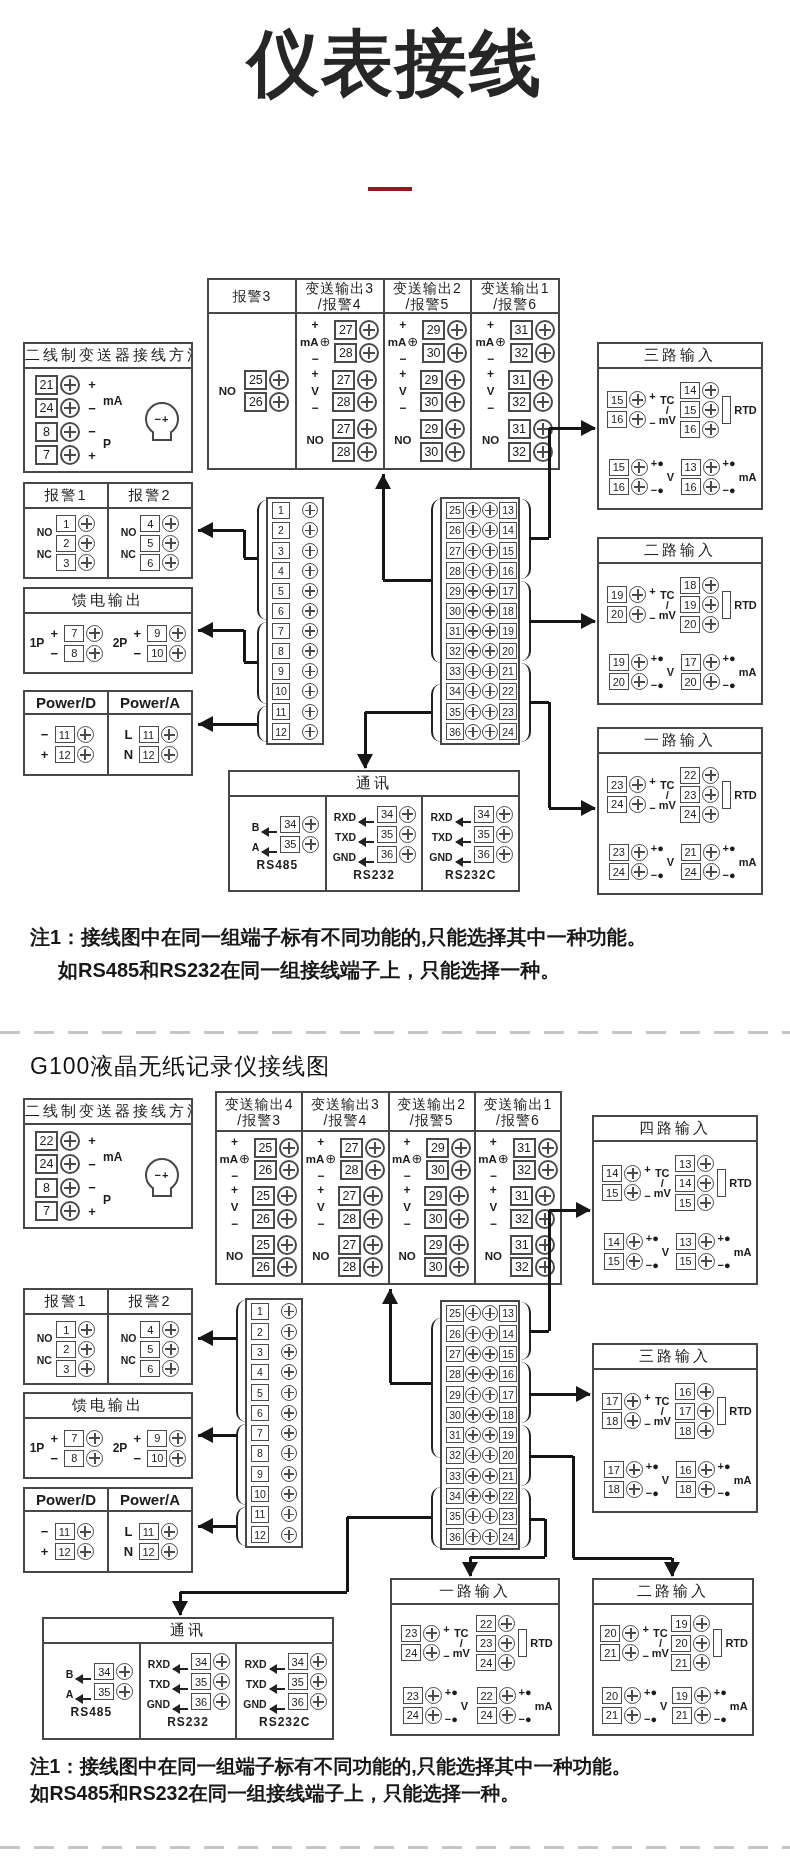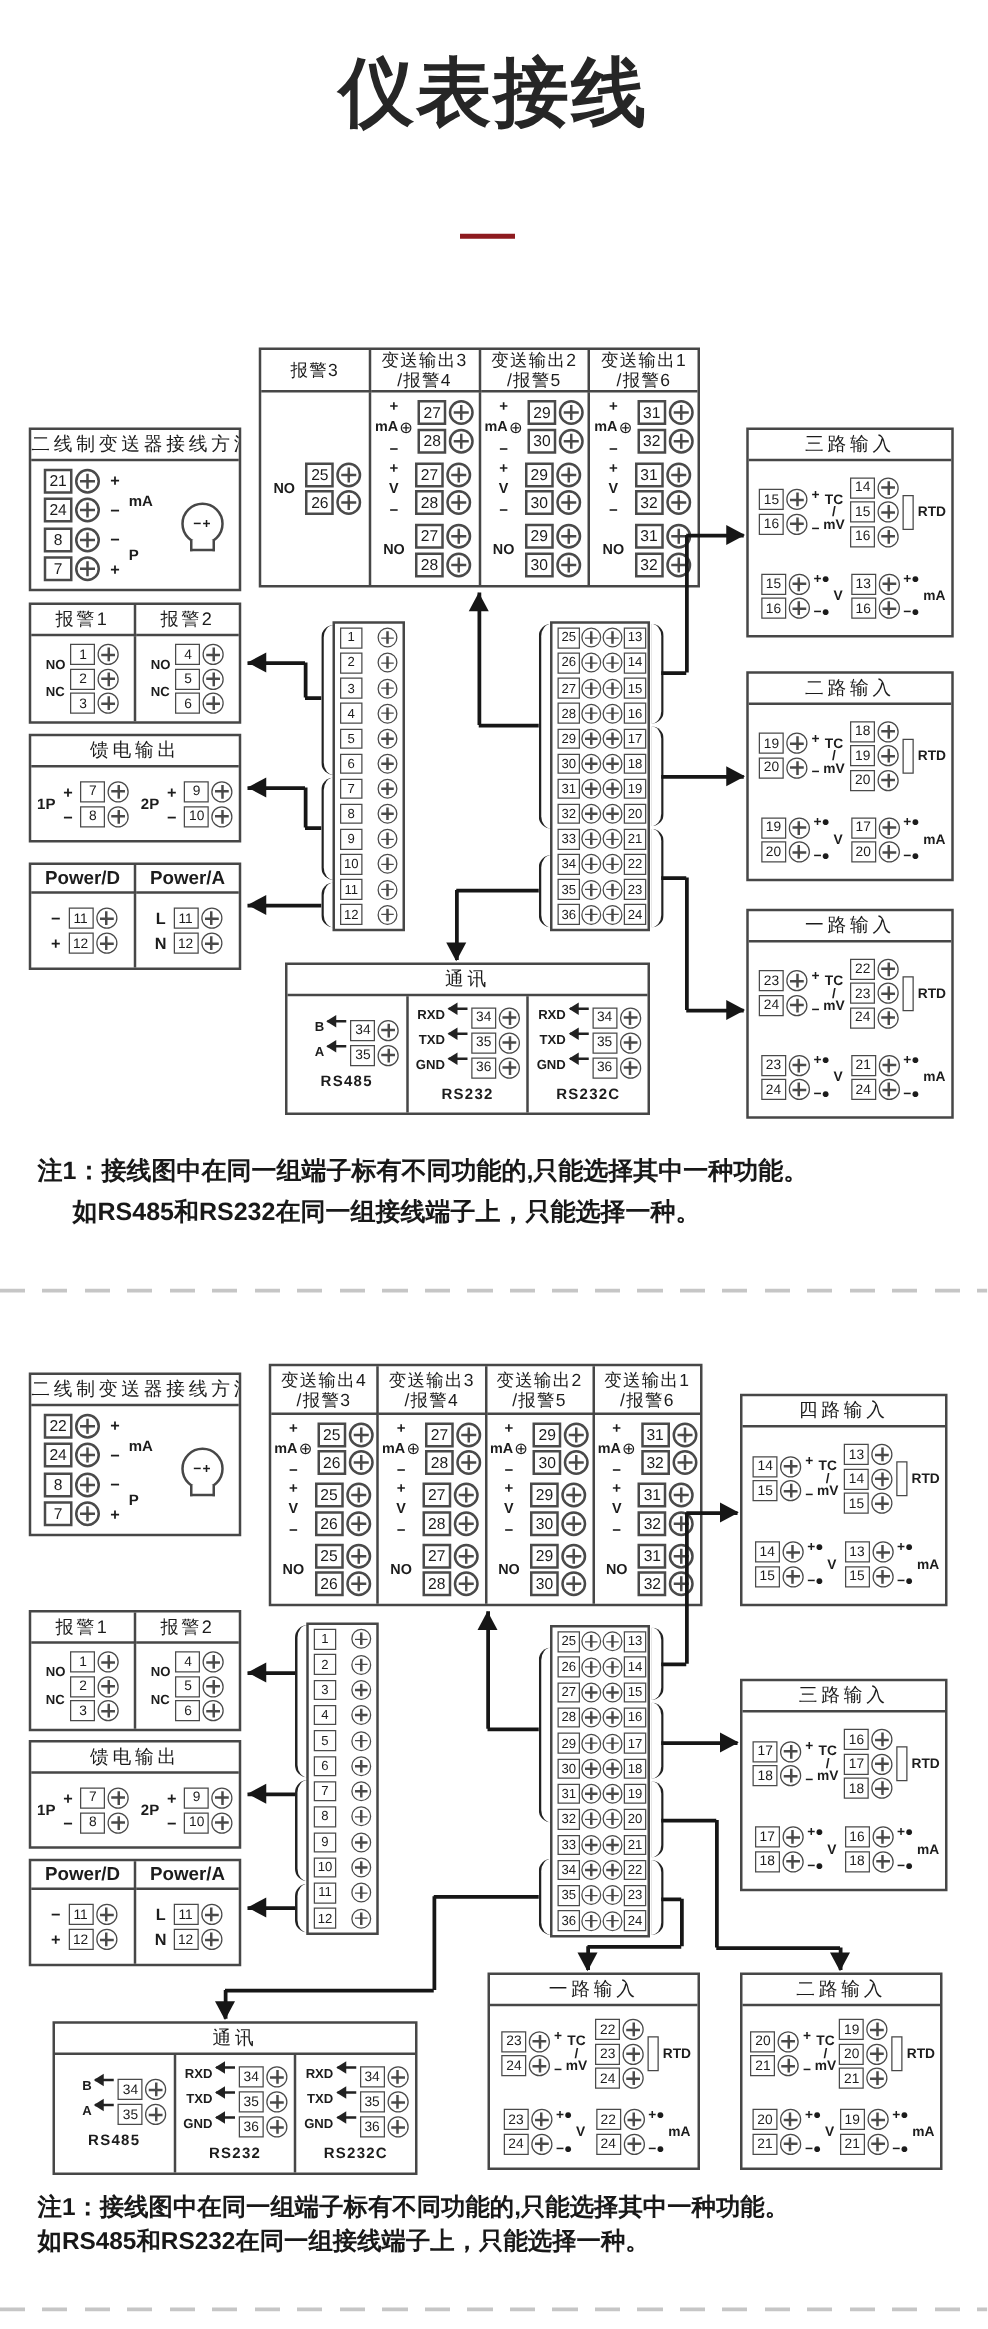--- a/index.html
+++ b/index.html
@@ -1,20 +1,20 @@
 <!DOCTYPE html>
 <html><head>
 <meta charset="utf-8">
 <style>
   html,body{margin:0;padding:0;background:#fff}
   #canvas{position:relative;width:790px;height:1863px;background:#fff;overflow:hidden;
           font-family:"Liberation Sans","DejaVu Sans",sans-serif;color:#1c1c1c}
   .abs{position:absolute}
-  .page-title{position:absolute;left:0;top:38px;width:790px;text-align:center;
-              font-size:60px;font-weight:900;color:#262626;letter-spacing:2px;line-height:1.2}
+  .page-title{position:absolute;left:0;top:20px;width:790px;text-align:center;
+              font-size:72px;font-weight:900;color:#262626;letter-spacing:2px;line-height:1.2}
   .title-underline{position:absolute;left:368px;top:187px;width:44px;height:4px;background:#8e1b1f}
   .sec-heading{position:absolute;font-size:23px;font-weight:500;color:#111;letter-spacing:1px}
   .dash-div{position:absolute;left:0;width:790px;height:3px;
             background:repeating-linear-gradient(90deg,#c6c6c6 0 20px,transparent 20px 34px)}
   .note{position:absolute;font-size:20px;font-weight:600;color:#181818;line-height:33px}
   .note .ind{padding-left:28px}
   .g-note{line-height:27px;font-size:19.5px}
 
   .box{box-sizing:border-box;border:2.4px solid #474747;background:#fff;display:flex;flex-direction:column}
   .btitle{border-bottom:2.2px solid #474747;text-align:center;font-size:15px;letter-spacing:3px;
@@ -85,21 +85,21 @@
   .ibody{flex:1;display:grid;grid-template-columns:1fr 1fr;align-content:space-around;row-gap:4px;padding:4px 4px}
   .icell{display:flex;align-items:center;gap:3px;justify-content:center}
   .scol{display:flex;flex-direction:column;justify-content:space-between;height:36px;font-size:11px;font-weight:700;line-height:9px}
   .ilab{font-size:11px;font-weight:700;line-height:10px;text-align:center}
   .res{width:7px;height:26px;border:1.7px solid #474747;background:#fff}
 
   
   .ccol{flex:1;border-right:2.2px solid #474747;display:flex;flex-direction:column;justify-content:center;
         align-items:center;gap:5px;padding:3px 0}
   .ccol:last-child{border-right:none}
-  .crow{display:flex;align-items:flex-start;gap:3px}
+  .crow{display:flex;align-items:flex-end;gap:3px}
   .cl{font-size:10.5px;font-weight:700;min-width:24px;text-align:right}
   .larr{width:15px;height:2px;background:#222;position:relative;flex:none}
   .larr::before{content:"";position:absolute;left:-1px;top:-4px;border-top:5px solid transparent;
                 border-bottom:5px solid transparent;border-right:8px solid #222}
   .ccap{font-size:12px;font-weight:600;letter-spacing:1px}
 
   
   .wire{position:absolute;background:#161616}
   .ah{position:absolute;width:0;height:0}
   .ah-left{border-top:8px solid transparent;border-bottom:8px solid transparent;border-right:15px solid #161616}
@@ -117,20 +117,21 @@
   <div class="title-underline" style="background: rgb(142, 27, 31);"></div>
 
 
   <div class="note" style="left:30px;top:921px;width:740px">
     <div>注1：接线图中在同一组端子标有不同功能的,只能选择其中一种功能。</div>
     <div class="ind">如RS485和RS232在同一组接线端子上，只能选择一种。</div>
   </div>
 
   <div class="dash-div" style="top:1031px"></div>
 
+  <div class="sec-heading" style="left:30px;top:1051px">G100液晶无纸记录仪接线图</div>
 
   <div class="note g-note" style="left:30px;top:1753px;width:750px">
     <div>注1：接线图中在同一组端子标有不同功能的,只能选择其中一种功能。</div>
     <div>如RS485和RS232在同一组接线端子上，只能选择一种。</div>
   </div>
 
   <div class="dash-div" style="top:1846px"></div>
 <div class="box abs" style="left: 23px; top: 342px; width: 170px; height: 131px;">
       <div class="btitle">二线制变送器接线方法</div>
       <div class="bbody" style="flex-direction: column; justify-content: space-around; padding: 4px 10px;">

